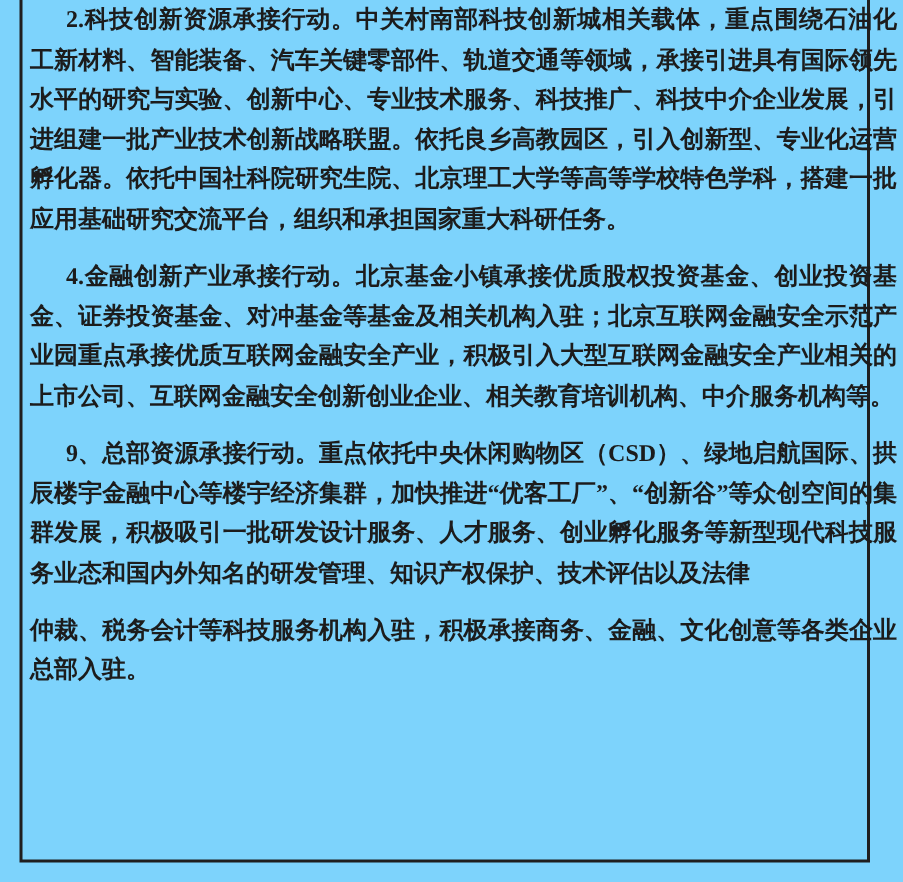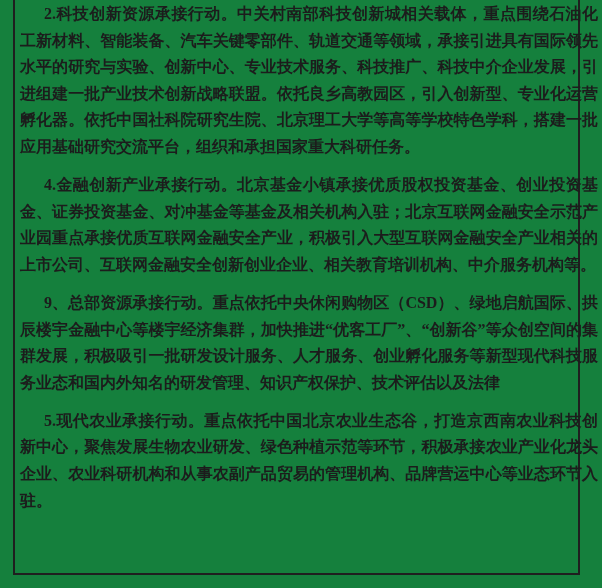--- a/index.html
+++ b/index.html
@@ -9,21 +9,21 @@
   }
   body {
     width: 602px;
     height: 588px;
     position: relative;
     overflow: hidden;
   }
   .page {
     position: absolute;
     inset: 0;
-    background: #15803d;
+    background: #7dd3fc;
   }
   
   .frame {
     position: absolute;
     left: 13px;
     top: -6px;
     width: 563px;
     height: 577px;
     border: 2px solid #1f1f1f;
     background: transparent;
@@ -51,15 +51,15 @@
 </style>
 </head>
 <body>
 
 <div class="page">
   <div class="frame"></div>
   <div class="content">
     <p class="para indent">2.科技创新资源承接行动。中关村南部科技创新城相关载体，重点围绕石油化工新材料、智能装备、汽车关键零部件、轨道交通等领域，承接引进具有国际领先水平的研究与实验、创新中心、专业技术服务、科技推广、科技中介企业发展，引进组建一批产业技术创新战略联盟。依托良乡高教园区，引入创新型、专业化运营孵化器。依托中国社科院研究生院、北京理工大学等高等学校特色学科，搭建一批应用基础研究交流平台，组织和承担国家重大科研任务。</p>
     <p class="para indent">4.金融创新产业承接行动。北京基金小镇承接优质股权投资基金、创业投资基金、证券投资基金、对冲基金等基金及相关机构入驻；北京互联网金融安全示范产业园重点承接优质互联网金融安全产业，积极引入大型互联网金融安全产业相关的上市公司、互联网金融安全创新创业企业、相关教育培训机构、中介服务机构等。</p>
     <p class="para indent">9、总部资源承接行动。重点依托中央休闲购物区（CSD）、绿地启航国际、拱辰楼宇金融中心等楼宇经济集群，加快推进“优客工厂”、“创新谷”等众创空间的集群发展，积极吸引一批研发设计服务、人才服务、创业孵化服务等新型现代科技服务业态和国内外知名的研发管理、知识产权保护、技术评估以及法律</p>
-    <p class="para indent">5.现代农业承接行动。重点依托中国北京农业生态谷，打造京西南农业科技创新中心，聚焦发展生物农业研发、绿色种植示范等环节，积极承接农业产业化龙头企业、农业科研机构和从事农副产品贸易的管理机构、品牌营运中心等业态环节入驻。</p>
+    <p class="para">仲裁、税务会计等科技服务机构入驻，积极承接商务、金融、文化创意等各类企业总部入驻。</p>
   </div>
 </div>
 
 </body></html>

